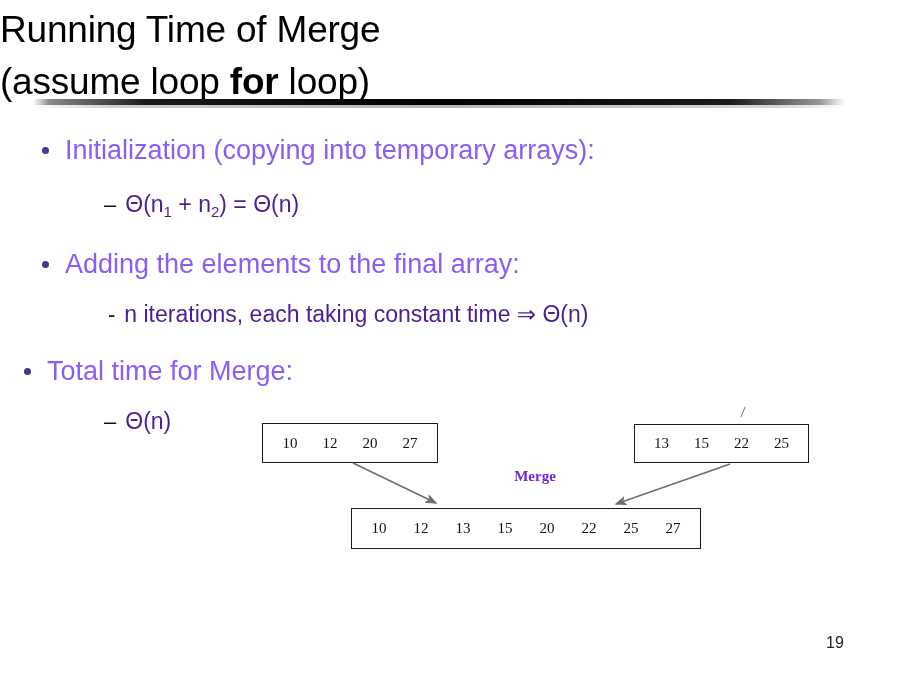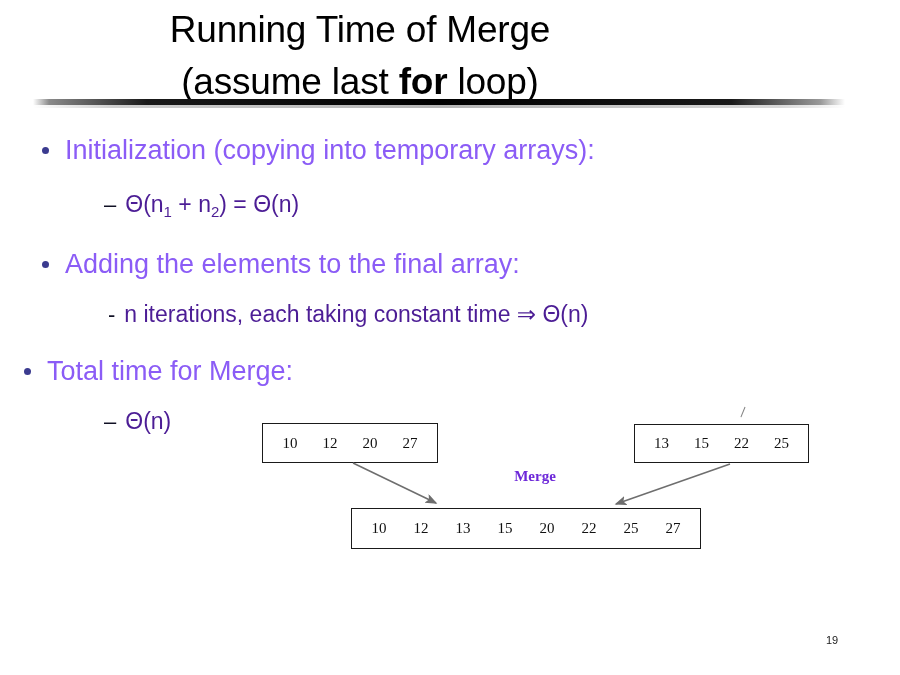--- a/index.html
+++ b/index.html
@@ -19,21 +19,20 @@
     height: 675px;
     background: #ffffff;
   }
 
   
   .title-block {
     position: absolute;
     left: 0;
     top: 4px;
     width: 720px;
-    text-align: center;
   }
   .title-line {
     font-size: 37px;
     line-height: 52px;
     color: #000000;
     font-weight: normal;
     letter-spacing: -0.2px;
   }
   .title-line .bold-for {
     font-weight: bold;
@@ -198,32 +197,32 @@
     border-left: 1.4px solid #6a6a6a;
     transform: rotate(22deg);
     opacity: 0.85;
   }
 
   
   .page-number {
     position: absolute;
     left: 826px;
     top: 634px;
-    font-size: 11px;
+    font-size: 16px;
     color: #222222;
   }
 </style>
 </head>
 <body>
 
 <div id="slide">
 
   <div class="title-block">
     <div class="title-line">Running Time of Merge</div>
-    <div class="title-line"><span>(assume last </span><span class="bold-for">for</span><span> loop)</span></div>
+    <div class="title-line"><span>(assume loop </span><span class="bold-for">for</span><span> loop)</span></div>
   </div>
 
   <div class="divider"></div>
   <div class="divider-shadow"></div>
 
   <div class="bullet-row" id="b1">
     <div class="bullet-dot"></div>
     <div class="bullet-text">Initialization (copying into temporary arrays):</div>
   </div>
   <div class="sub-row" id="s1">

